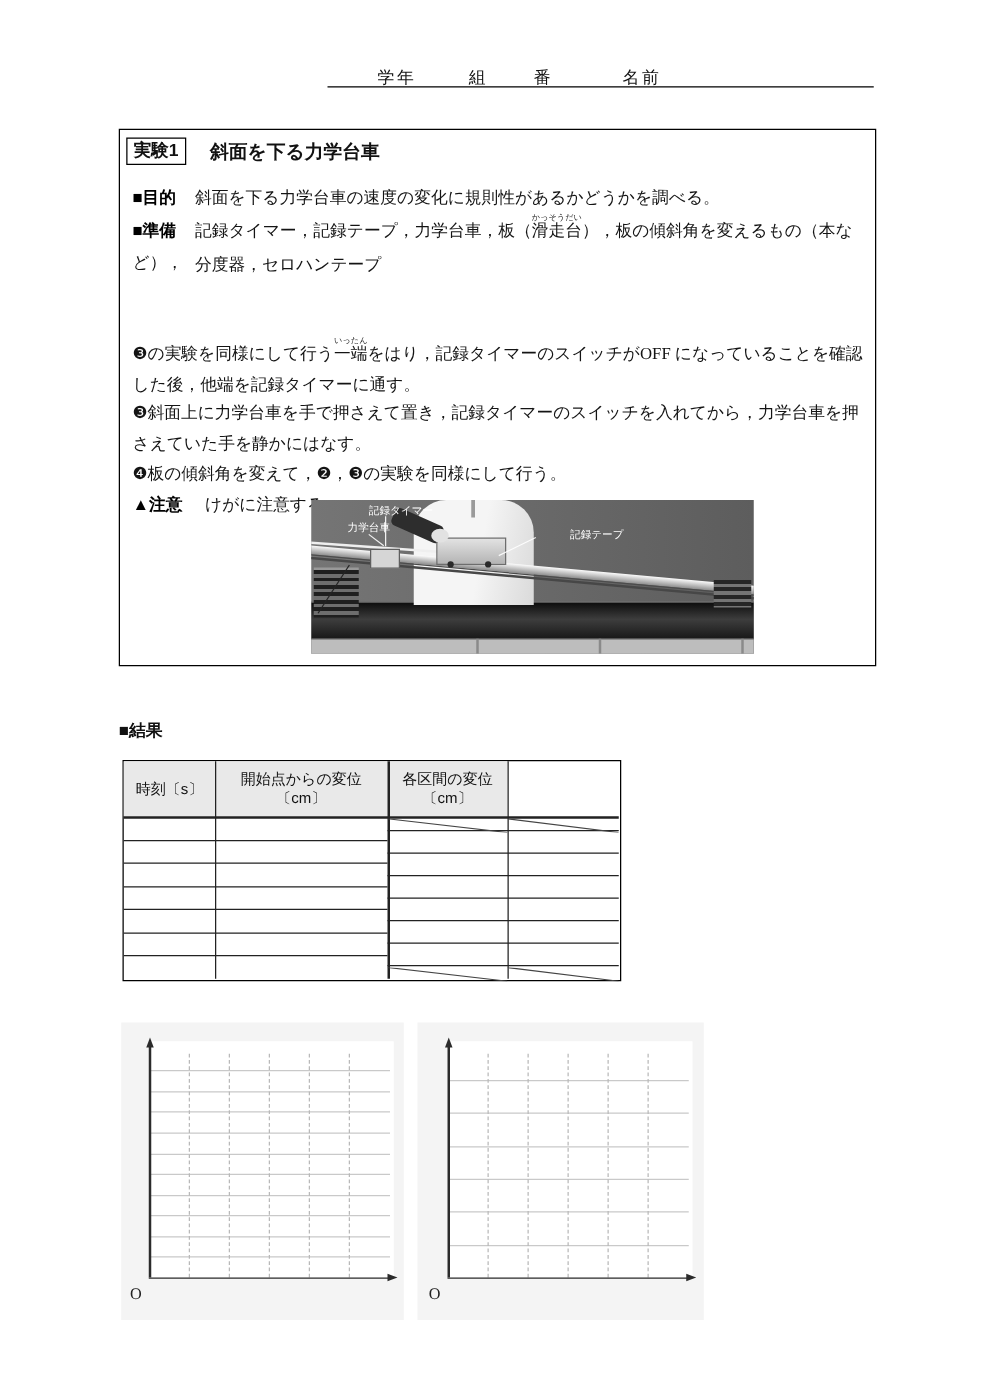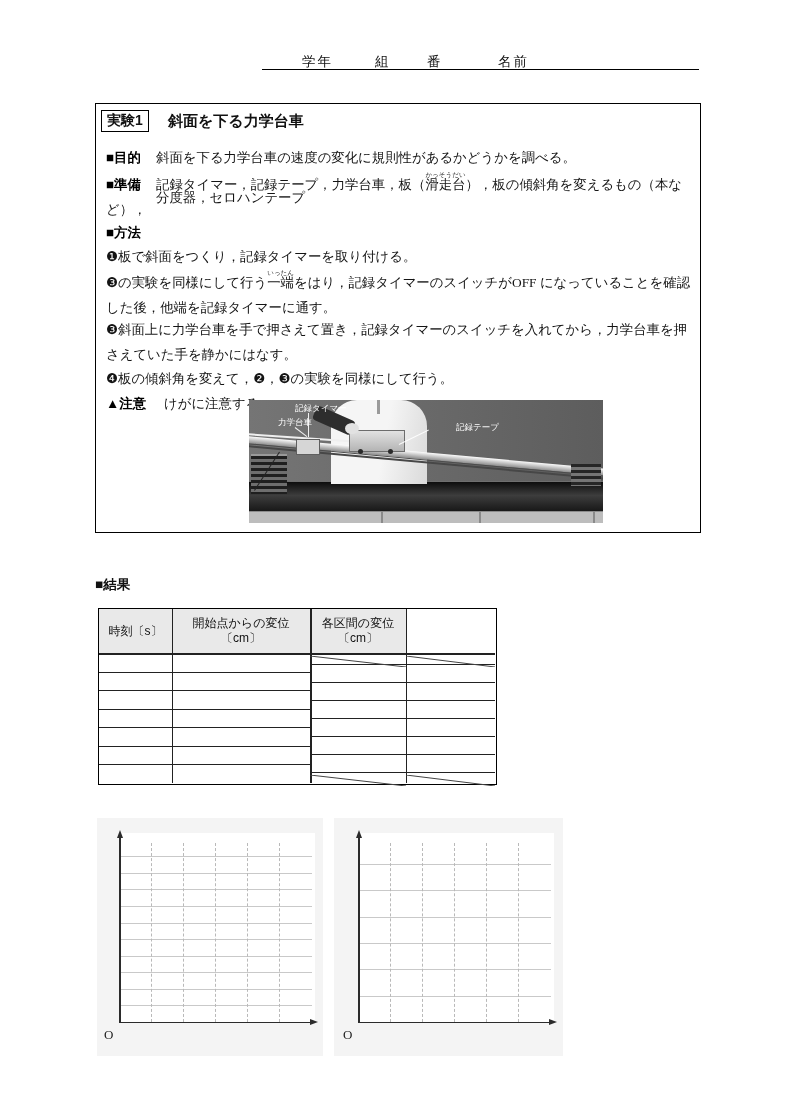--- a/index.html
+++ b/index.html
@@ -93,25 +93,23 @@
   </div>
 
   <div id="exp-box">
     <span id="exp-label">実験1</span>
     <span id="exp-title">斜面を下る力学台車</span>
 
     <p class="row" style="top:29px"><span class="gh h-inline">■目的</span><span>斜面を下る力学台車の速度の変化に規則性があるかどうかを調べる。</span></p>
 
     <p class="row" style="top:54px"><span class="gh h-inline">■準備</span><span>記録タイマー，記録テープ，力学台車，板（</span><ruby><span>滑走台</span><rt>かっそうだい</rt></ruby><span>），板の傾斜角を変えるもの（本など），</span></p>
 
-    <p class="row indent2" style="top:69px">分度器，セロハンテープ</p>
-
-    <p class="row" style="top:104px"><span class="gh">■方法</span></p>
-
-    <p class="row" style="top:128px">❶板で斜面をつくり，記録タイマーを取り付ける。</p>
+    <p class="row indent2" style="top:83px">分度器，セロハンテープ</p>
+
+
 
     <p class="row" style="top:152px"><span>❸の実験を同様にして行う</span><ruby><span>一端</span><rt>いったん</rt></ruby><span>をはり，記録タイマーのスイッチがOFF になっていることを確認した後，他端を記録タイマーに通す。</span></p>
 
     <p class="row" style="top:201px">❸斜面上に力学台車を手で押さえて置き，記録タイマーのスイッチを入れてから，力学台車を押さえていた手を静かにはなす。</p>
     <p class="row" style="top:250px">❹板の傾斜角を変えて，❷，❸の実験を同様にして行う。</p>
 
     <p class="row" style="top:275px"><span class="gh h-inline" style="min-width:52px">▲注意</span><span>けがに注意する。</span></p>
 
     <div id="photo">
       <div class="ph-abs" id="ph-table"></div>

